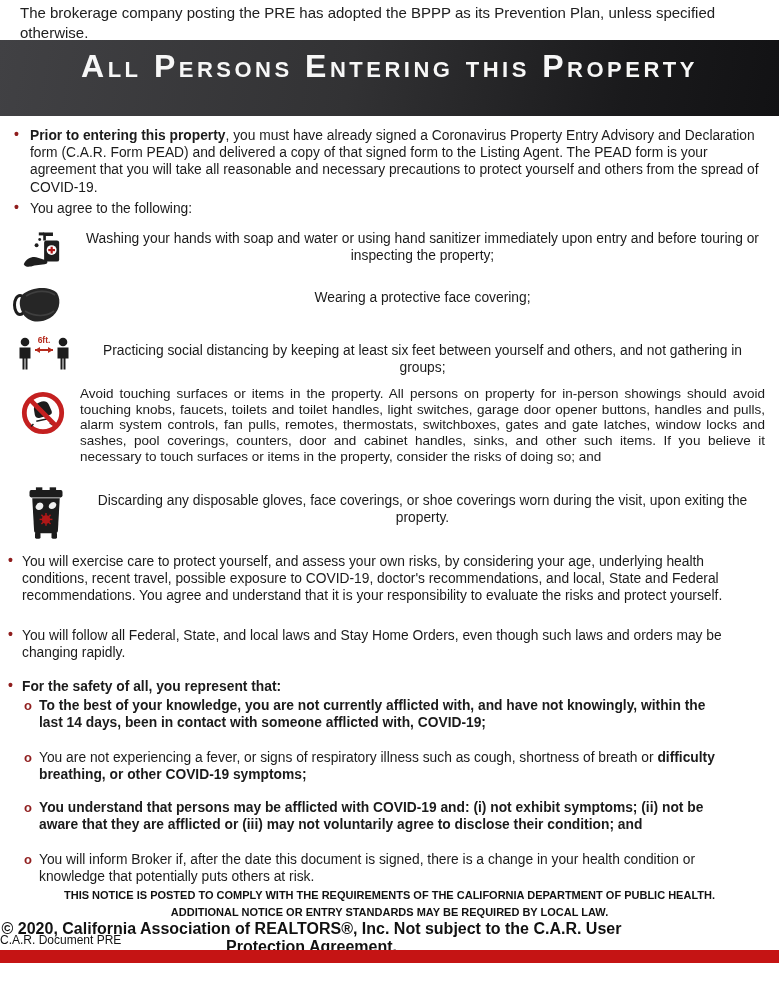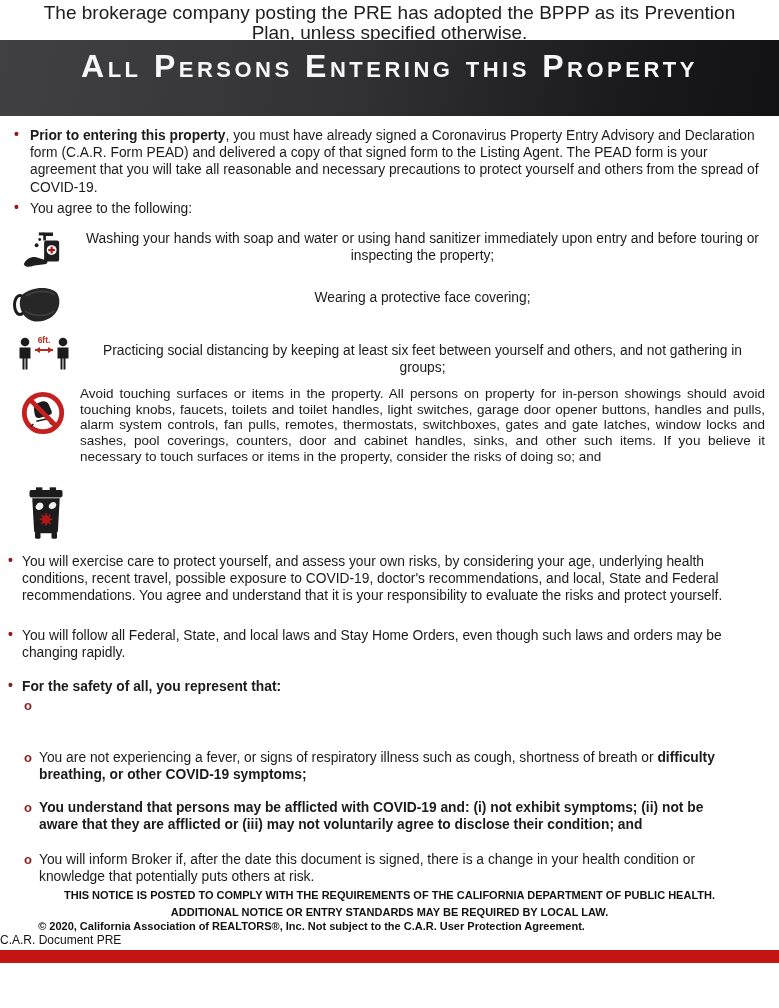--- a/index.html
+++ b/index.html
@@ -4,22 +4,22 @@
 <style>
   html,body{margin:0;padding:0;}
   body{
     width:779px;height:1008px;position:relative;overflow:hidden;
     background:#ffffff;color:#1b1b1b;
     font-family:"Liberation Sans",sans-serif;
   }
   .abs{position:absolute;}
   
   .top-note{
-    top:3px;left:20px;right:20px;text-align:center;
-    font-size:19px;line-height:19.5px;color:#202020;
+    top:3px;left:20px;right:20px;
+    font-size:15px;line-height:19.5px;color:#202020;
   }
   
   .banner{
     top:40px;left:0;width:779px;height:76px;
     background:linear-gradient(100deg,#414144 0%,#323234 45%,#1a1a1c 80%,#121214 100%);
     text-align:center;box-sizing:border-box;padding-top:9px;
   }
   .banner-line{
     color:#f7f7f7;font-variant:small-caps;font-weight:600;
     font-size:32px;line-height:35px;letter-spacing:3.5px;
@@ -33,21 +33,21 @@
   
   .icon-row{left:0;right:0;}
   .icon-box{position:absolute;}
   .icon-text{margin-left:80px;margin-right:14px;font-size:13.8px;line-height:17.2px;text-align:center;}
   .icon-text.just{text-align:justify;font-size:13.5px;line-height:15.7px;}
   
   .sub-bullet{left:24px;right:60px;padding-left:15px;font-size:13.8px;line-height:17.2px;}
   .sub-marker{position:absolute;left:0;top:0;color:#8f1d1d;font-size:13px;font-weight:700;}
   
   .footer-notice{top:887px;left:30px;right:30px;text-align:center;font-weight:700;font-size:11px;line-height:16.5px;color:#111;}
-  .footer-copy{top:920px;left:0;width:623px;text-align:center;font-weight:700;font-size:11px;color:#111;}
+  .footer-copy{top:920px;left:0;width:623px;text-align:center;font-weight:700;font-size:16px;color:#111;}
   .footer-doc{top:933px;left:0;width:779px;text-align:left;font-size:12px;color:#111;}
   .red-bar{top:950px;left:0;width:779px;height:13px;background:#c51414;}
 </style>
 </head>
 <body>
 
 <div class="abs top-note">The brokerage company posting the PRE has adopted the BPPP as its Prevention Plan, unless specified otherwise.</div>
 
 <div class="abs banner">
   <div class="banner-line">All Persons Entering this Property</div>
@@ -139,39 +139,41 @@
       <path d="M27.5,20 q2.5,-4 6.5,-2.5 q2.5,2.5 0,5.5 q-4,3 -6.5,0.5 q-1,-1.5 0,-3.5 z" fill="#f0f0f0"></path>
       <g stroke="#b01818" stroke-width="1.6">
         <line x1="24" y1="29" x2="24" y2="43"></line>
         <line x1="17" y1="36" x2="31" y2="36"></line>
         <line x1="19" y1="31" x2="29" y2="41"></line>
         <line x1="29" y1="31" x2="19" y2="41"></line>
       </g>
       <circle cx="24" cy="36" r="4.6" fill="#b01818"></circle>
     </svg>
   </span>
+  <div class="icon-text" style="padding-top:6px">Discarding any disposable gloves, face coverings, or shoe coverings worn during the visit, upon exiting the property.</div>
 </div>
 
 <div class="abs bullet tight" style="top:553px">
   <span class="dot">•</span>
   <span>You will exercise care to protect yourself, and assess your own risks, by considering your age, underlying health conditions, recent travel, possible exposure to COVID-19, doctor's recommendations, and local, State and Federal recommendations. You agree and understand that it is your responsibility to evaluate the risks and protect yourself.</span>
 </div>
 
 <div class="abs bullet tight" style="top:627px">
   <span class="dot">•</span>
   <span>You will follow all Federal, State, and local laws and Stay Home Orders, even though such laws and orders may be changing rapidly.</span>
 </div>
 
 <div class="abs bullet tight" style="top:678px">
   <span class="dot">•</span>
   <b>For the safety of all, you represent that:</b>
 </div>
 
 <div class="abs sub-bullet semibold" style="top:697px">
   <span class="sub-marker">o</span>
+  <span>To the best of your knowledge, you are not currently afflicted with, and have not knowingly, within the last 14 days, been in contact with someone afflicted with, COVID-19;</span>
 </div>
 
 <div class="abs sub-bullet" style="top:749px">
   <span class="sub-marker">o</span>
   <span>You are not experiencing a fever, or signs of respiratory illness such as cough, shortness of breath or</span>
   <span class="semibold">difficulty breathing, or other COVID-19 symptoms;</span>
 </div>
 
 <div class="abs sub-bullet semibold" style="top:799px">
   <span class="sub-marker">o</span>

